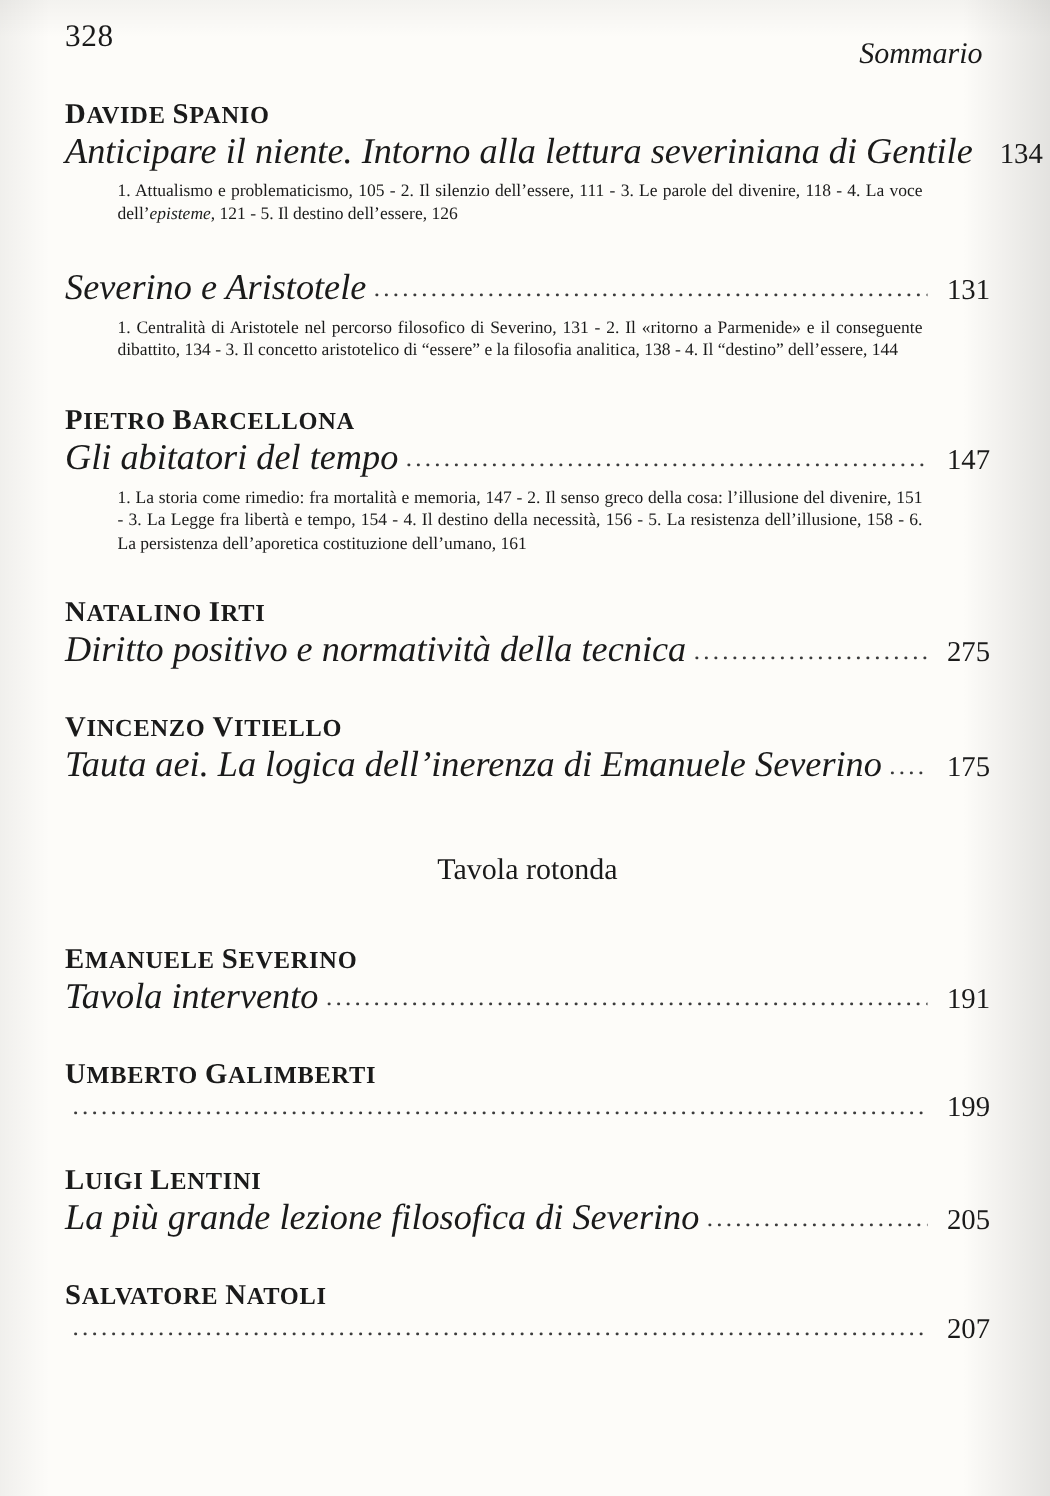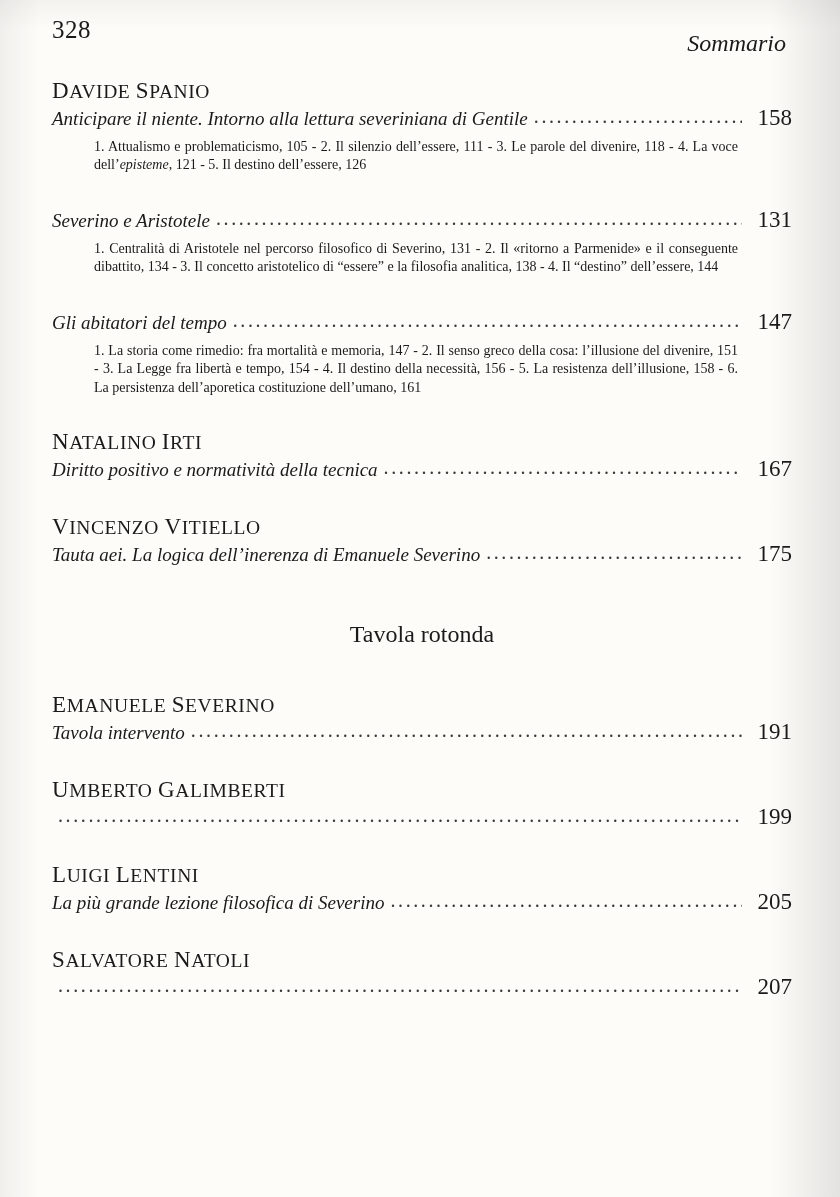--- a/index.html
+++ b/index.html
@@ -57,32 +57,33 @@
     margin-top: 4px;
   }
   .entry {
     margin-bottom: 6px;
   }
   .author {
     font-size: 19.5px;
     letter-spacing: 0.6px;
     margin-bottom: 1px;
     font-variant: small-caps;
+    font-weight: bold;
   }
   .author .initial {
     font-size: 23px;
   }
   .titleline {
     display: flex;
     align-items: baseline;
     width: 100%;
   }
   .ttl {
     font-style: italic;
-    font-size: 19px;
+    font-size: 29px;
     white-space: nowrap;
     flex: 0 0 auto;
   }
   .leader {
     flex: 1 1 auto;
     overflow: hidden;
     white-space: nowrap;
     font-size: 20px;
     letter-spacing: 2.6px;
     color: #3b3b3b;
@@ -126,55 +127,56 @@
       <div class="head-title">Sommario</div>
     </div>
 
     <div class="entries">
 
       <div class="entry">
         <div class="author"><span class="initial">D</span>AVIDE <span class="initial">S</span>PANIO</div>
         <div class="titleline">
           <span class="ttl">Anticipare il niente. Intorno alla lettura severiniana di Gentile</span>
           <span class="leader">....................................................................................................................................................</span>
-          <span class="pageno">158</span>
+          <span class="pageno">134</span>
         </div>
         <div class="abstract">1. Attualismo e problematicismo, 105 - 2. Il silenzio dell’essere, 111 - 3. Le parole del divenire, 118 - 4. La voce dell’<i>episteme</i>, 121 - 5. Il destino dell’essere, 126</div>
       </div>
 
       <div class="gap-lg"></div>
 
       <div class="entry">
         <div class="titleline">
           <span class="ttl">Severino e Aristotele</span>
           <span class="leader">....................................................................................................................................................</span>
           <span class="pageno">131</span>
         </div>
         <div class="abstract">1. Centralità di Aristotele nel percorso filosofico di Severino, 131 - 2. Il «ritorno a Parmenide» e il conseguente dibattito, 134 - 3. Il concetto aristotelico di “essere” e la filosofia analitica, 138 - 4. Il “destino” dell’essere, 144</div>
       </div>
 
       <div class="gap-lg"></div>
 
       <div class="entry">
+        <div class="author"><span class="initial">P</span>IETRO <span class="initial">B</span>ARCELLONA</div>
         <div class="titleline">
           <span class="ttl">Gli abitatori del tempo</span>
           <span class="leader">....................................................................................................................................................</span>
           <span class="pageno">147</span>
         </div>
         <div class="abstract">1. La storia come rimedio: fra mortalità e memoria, 147 - 2. Il senso greco della cosa: l’illusione del divenire, 151 - 3. La Legge fra libertà e tempo, 154 - 4. Il destino della necessità, 156 - 5. La resistenza dell’illusione, 158 - 6. La persistenza dell’aporetica costituzione dell’umano, 161</div>
       </div>
 
       <div class="gap-lg"></div>
 
       <div class="entry">
         <div class="author"><span class="initial">N</span>ATALINO <span class="initial">I</span>RTI</div>
         <div class="titleline">
           <span class="ttl">Diritto positivo e normatività della tecnica</span>
           <span class="leader">....................................................................................................................................................</span>
-          <span class="pageno">167</span>
+          <span class="pageno">275</span>
         </div>
       </div>
 
       <div class="gap-lg"></div>
 
       <div class="entry">
         <div class="author"><span class="initial">V</span>INCENZO <span class="initial">V</span>ITIELLO</div>
         <div class="titleline">
           <span class="ttl">Tauta aei. La logica dell’inerenza di Emanuele Severino</span>
           <span class="leader">....................................................................................................................................................</span>

